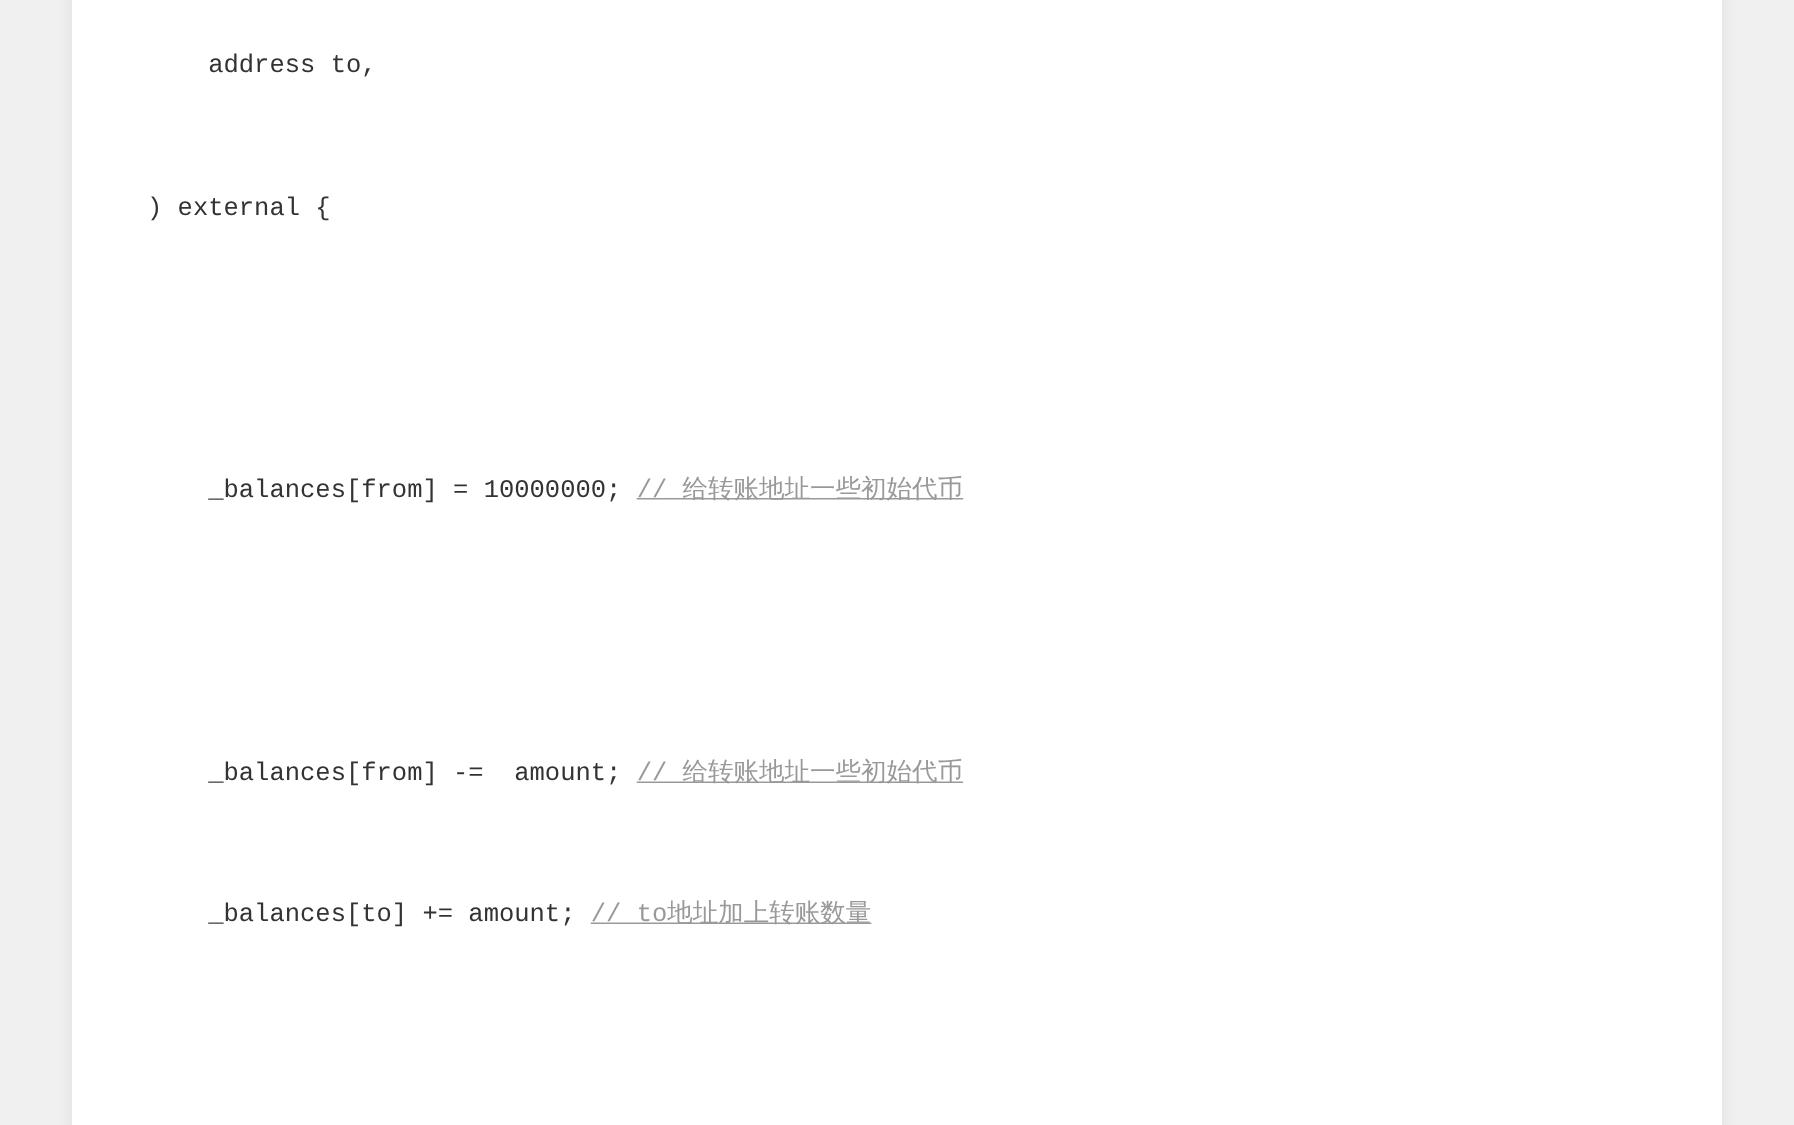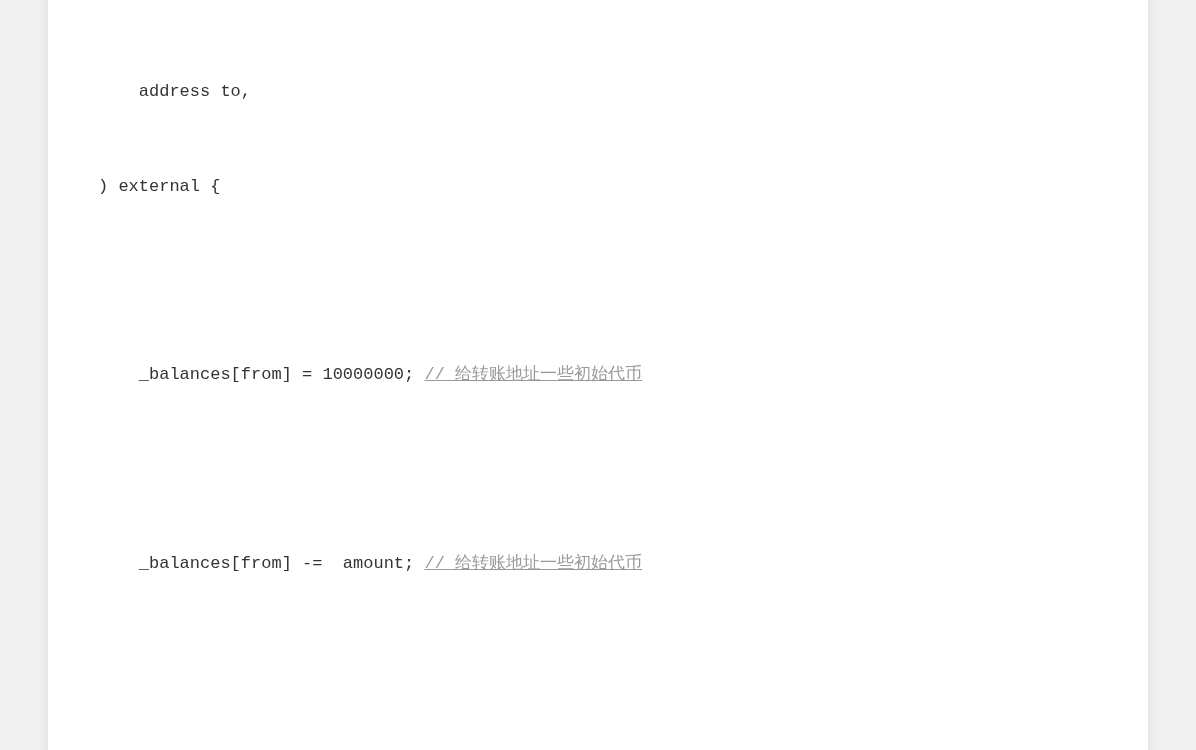--- a/index.html
+++ b/index.html
@@ -56,18 +56,19 @@
   <div class="code-block">
     
     
     
     <span class="line">    address to,</span>
     <span class="line">) external {</span>
     <span class="empty-line"></span>
     <span class="line">    _balances[from] = 10000000; <span class="comment">// 给转账地址一些初始代币</span></span>
     <span class="empty-line"></span>
     <span class="line">    _balances[from] -=  amount; <span class="comment">// 给转账地址一些初始代币</span></span>
+    <span class="line">    _balances[to] += amount; <span class="comment">// to地址加上转账数量</span></span>
     <span class="empty-line"></span>
     
     
     
   </div>
 </div>
 
 </body></html>

